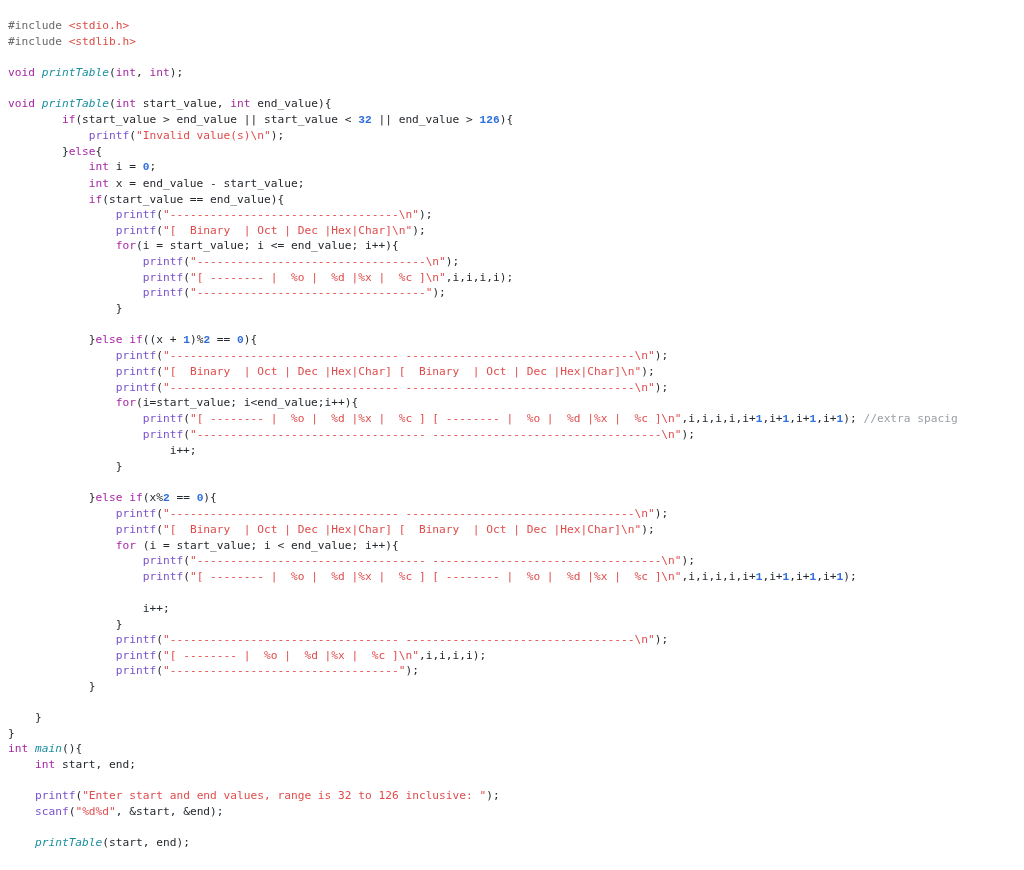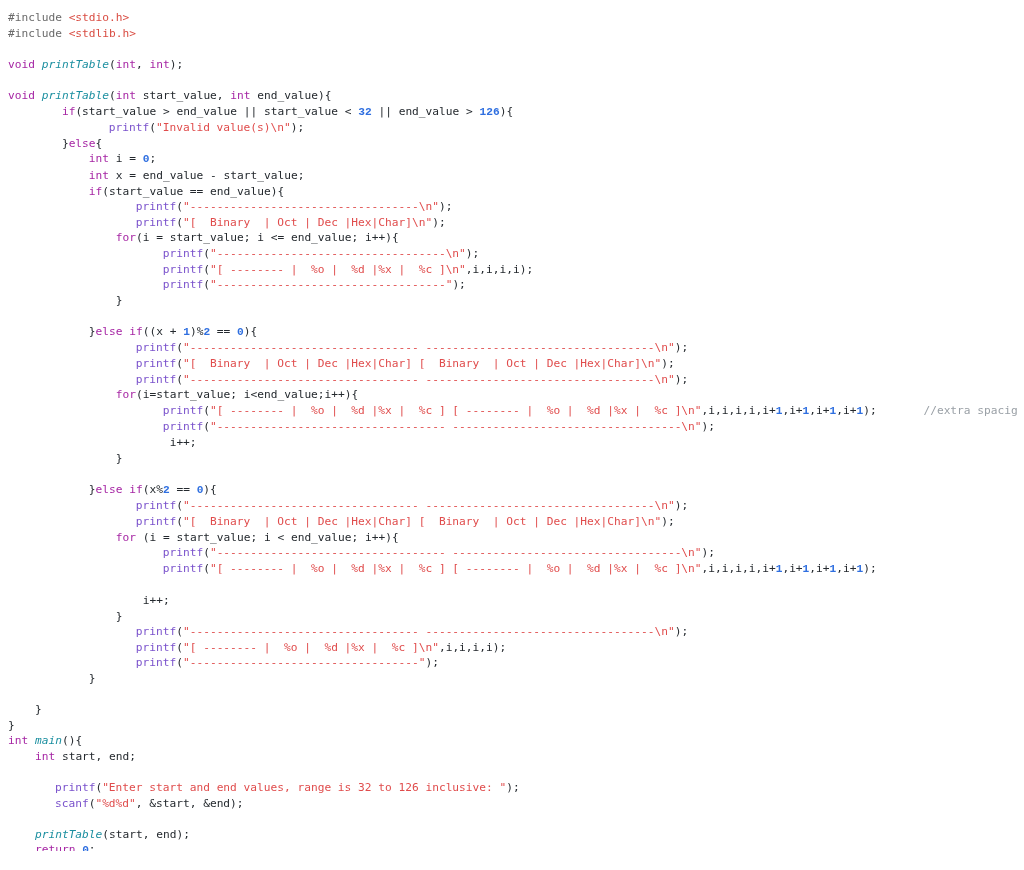--- a/index.html
+++ b/index.html
@@ -13,44 +13,44 @@
     height: 870px;
     overflow: hidden;
     font-family: "DejaVu Sans Mono", "Liberation Mono", monospace;
   }
   #code-viewer {
     position: relative;
     width: 1024px;
     height: 851px;
     background: #ffffff;
     box-sizing: border-box;
-    padding: 10px 0 0 0;
+    padding: 18px 0 0 0;
     overflow: hidden;
   }
   #code-block {
     margin: 0;
     padding: 0 0 0 8px;
     font-family: "DejaVu Sans Mono", "Liberation Mono", monospace;
     font-size: 11.2px;
     line-height: 15.6px;
     white-space: pre;
     color: #24292e;
     letter-spacing: 0px;
     tab-size: 4;
   }
   .ln { display: block; min-height: 15.6px; }
   
   .kw   { color: #a626a4; font-weight: normal; }      
   .fn   { color: #1b8fa0; font-style: italic; }                          
-  .call { color: #7a52cc; margin-left: 20px; }                          
+  .call { color: #7a52cc; }                          
   .str  { color: #e04c4c; }                          
   .num  { color: #2f6fe0; font-weight: bold; }       
   .pre  { color: #6a6a6a; }                          
   .inc  { color: #d94c42; }                          
-  .cmt  { color: #9aa0a6; margin-left: 40px; }                          
+  .cmt  { color: #9aa0a6; }                          
   .pln  { color: #24292e; }
 </style>
 <style>.kw{color:#a626a4;}.fn{color:#1b8fa0;}.call{color:#7a52cc;}.str{color:#e04c4c;}.num{color:#2f6fe0;font-family:Liberation Mono, monospace;}.cmt{color:#9aa0a6;}.pre{color:#6a6a6a;}.inc{color:#d94c42;}.pln{color:#24292e;}</style></head>
 <body>
 
 <div id="code-viewer" style="background: rgb(255, 255, 255);">
   <pre id="code-block"><span class="ln"><span class="pre">#include </span><span class="inc">&lt;stdio.h&gt;</span></span><span class="ln"><span class="pre">#include </span><span class="inc">&lt;stdlib.h&gt;</span></span><span class="ln"> </span><span class="ln"><span class="kw">void</span><span class="pln"> </span><span class="fn">printTable</span><span class="pln">(</span><span class="kw">int</span><span class="pln">, </span><span class="kw">int</span><span class="pln">);</span></span><span class="ln"> </span><span class="ln"><span class="kw">void</span><span class="pln"> </span><span class="fn">printTable</span><span class="pln">(</span><span class="kw">int</span><span class="pln"> start_value, </span><span class="kw">int</span><span class="pln"> end_value){</span></span><span class="ln"><span class="pln">        </span><span class="kw">if</span><span class="pln">(start_value &gt; end_value || start_value &lt; </span><span class="num">32</span><span class="pln"> || end_value &gt; </span><span class="num">126</span><span class="pln">){</span></span><span class="ln"><span class="pln">            </span><span class="call">printf</span><span class="pln">(</span><span class="str">"Invalid value(s)\n"</span><span class="pln">);</span></span><span class="ln"><span class="pln">        }</span><span class="kw">else</span><span class="pln">{</span></span><span class="ln"><span class="pln">            </span><span class="kw">int</span><span class="pln"> i = </span><span class="num">0</span><span class="pln">;</span></span><span class="ln"><span class="pln">            </span><span class="kw">int</span><span class="pln"> x = end_value - start_value;</span></span><span class="ln"><span class="pln">            </span><span class="kw">if</span><span class="pln">(start_value == end_value){</span></span><span class="ln"><span class="pln">                </span><span class="call">printf</span><span class="pln">(</span><span class="str">"----------------------------------\n"</span><span class="pln">);</span></span><span class="ln"><span class="pln">                </span><span class="call">printf</span><span class="pln">(</span><span class="str">"[  Binary  | Oct | Dec |Hex|Char]\n"</span><span class="pln">);</span></span><span class="ln"><span class="pln">                </span><span class="kw">for</span><span class="pln">(i = start_value; i &lt;= end_value; i++){</span></span><span class="ln"><span class="pln">                    </span><span class="call">printf</span><span class="pln">(</span><span class="str">"----------------------------------\n"</span><span class="pln">);</span></span><span class="ln"><span class="pln">                    </span><span class="call">printf</span><span class="pln">(</span><span class="str">"[ -------- |  %o |  %d |%x |  %c ]\n"</span><span class="pln">,i,i,i,i);</span></span><span class="ln"><span class="pln">                    </span><span class="call">printf</span><span class="pln">(</span><span class="str">"----------------------------------"</span><span class="pln">);</span></span><span class="ln"><span class="pln">                }</span></span><span class="ln"> </span><span class="ln"><span class="pln">            }</span><span class="kw">else</span><span class="pln"> </span><span class="kw">if</span><span class="pln">((x + </span><span class="num">1</span><span class="pln">)%</span><span class="num">2</span><span class="pln"> == </span><span class="num">0</span><span class="pln">){</span></span><span class="ln"><span class="pln">                </span><span class="call">printf</span><span class="pln">(</span><span class="str">"---------------------------------- ----------------------------------\n"</span><span class="pln">);</span></span><span class="ln"><span class="pln">                </span><span class="call">printf</span><span class="pln">(</span><span class="str">"[  Binary  | Oct | Dec |Hex|Char] [  Binary  | Oct | Dec |Hex|Char]\n"</span><span class="pln">);</span></span><span class="ln"><span class="pln">                </span><span class="call">printf</span><span class="pln">(</span><span class="str">"---------------------------------- ----------------------------------\n"</span><span class="pln">);</span></span><span class="ln"><span class="pln">                </span><span class="kw">for</span><span class="pln">(i=start_value; i&lt;end_value;i++){</span></span><span class="ln"><span class="pln">                    </span><span class="call">printf</span><span class="pln">(</span><span class="str">"[ -------- |  %o |  %d |%x |  %c ] [ -------- |  %o |  %d |%x |  %c ]\n"</span><span class="pln">,i,i,i,i,i+</span><span class="num">1</span><span class="pln">,i+</span><span class="num">1</span><span class="pln">,i+</span><span class="num">1</span><span class="pln">,i+</span><span class="num">1</span><span class="pln">); </span><span class="cmt">//extra spacig</span></span><span class="ln"><span class="pln">                    </span><span class="call">printf</span><span class="pln">(</span><span class="str">"---------------------------------- ----------------------------------\n"</span><span class="pln">);</span></span><span class="ln"><span class="pln">                        i++;</span></span><span class="ln"><span class="pln">                }</span></span><span class="ln"> </span><span class="ln"><span class="pln">            }</span><span class="kw">else</span><span class="pln"> </span><span class="kw">if</span><span class="pln">(x%</span><span class="num">2</span><span class="pln"> == </span><span class="num">0</span><span class="pln">){</span></span><span class="ln"><span class="pln">                </span><span class="call">printf</span><span class="pln">(</span><span class="str">"---------------------------------- ----------------------------------\n"</span><span class="pln">);</span></span><span class="ln"><span class="pln">                </span><span class="call">printf</span><span class="pln">(</span><span class="str">"[  Binary  | Oct | Dec |Hex|Char] [  Binary  | Oct | Dec |Hex|Char]\n"</span><span class="pln">);</span></span><span class="ln"><span class="pln">                </span><span class="kw">for</span><span class="pln"> (i = start_value; i &lt; end_value; i++){</span></span><span class="ln"><span class="pln">                    </span><span class="call">printf</span><span class="pln">(</span><span class="str">"---------------------------------- ----------------------------------\n"</span><span class="pln">);</span></span><span class="ln"><span class="pln">                    </span><span class="call">printf</span><span class="pln">(</span><span class="str">"[ -------- |  %o |  %d |%x |  %c ] [ -------- |  %o |  %d |%x |  %c ]\n"</span><span class="pln">,i,i,i,i,i+</span><span class="num">1</span><span class="pln">,i+</span><span class="num">1</span><span class="pln">,i+</span><span class="num">1</span><span class="pln">,i+</span><span class="num">1</span><span class="pln">);</span></span><span class="ln"> </span><span class="ln"><span class="pln">                    i++;</span></span><span class="ln"><span class="pln">                }</span></span><span class="ln"><span class="pln">                </span><span class="call">printf</span><span class="pln">(</span><span class="str">"---------------------------------- ----------------------------------\n"</span><span class="pln">);</span></span><span class="ln"><span class="pln">                </span><span class="call">printf</span><span class="pln">(</span><span class="str">"[ -------- |  %o |  %d |%x |  %c ]\n"</span><span class="pln">,i,i,i,i);</span></span><span class="ln"><span class="pln">                </span><span class="call">printf</span><span class="pln">(</span><span class="str">"----------------------------------"</span><span class="pln">);</span></span><span class="ln"><span class="pln">            }</span></span><span class="ln"> </span><span class="ln"><span class="pln">    }</span></span><span class="ln"><span class="pln">}</span></span><span class="ln"><span class="kw">int</span><span class="pln"> </span><span class="fn">main</span><span class="pln">(){</span></span><span class="ln"><span class="pln">    </span><span class="kw">int</span><span class="pln"> start, end;</span></span><span class="ln"> </span><span class="ln"><span class="pln">    </span><span class="call">printf</span><span class="pln">(</span><span class="str">"Enter start and end values, range is 32 to 126 inclusive: "</span><span class="pln">);</span></span><span class="ln"><span class="pln">    </span><span class="call">scanf</span><span class="pln">(</span><span class="str">"%d%d"</span><span class="pln">, &amp;start, &amp;end);</span></span><span class="ln"> </span><span class="ln"><span class="pln">    </span><span class="fn">printTable</span><span class="pln">(start, end);</span></span><span class="ln"><span class="pln">    </span><span class="kw">return</span><span class="pln"> </span><span class="num">0</span><span class="pln">;</span></span></pre>
 
 </div>
 

